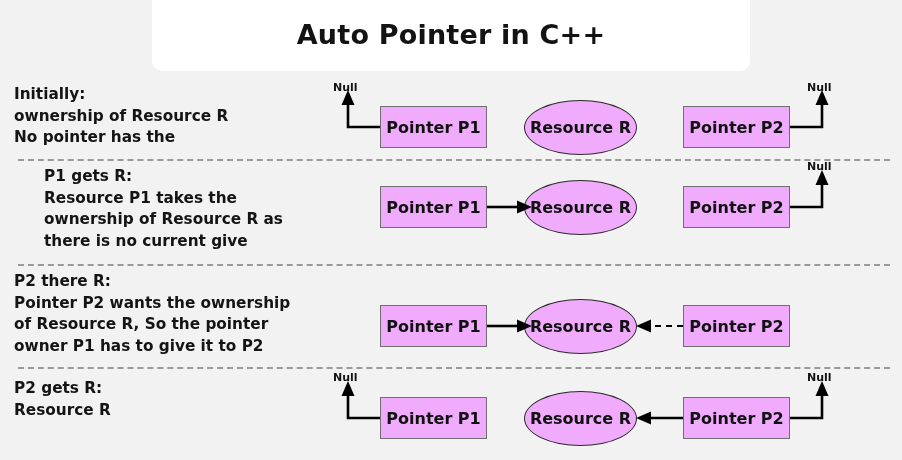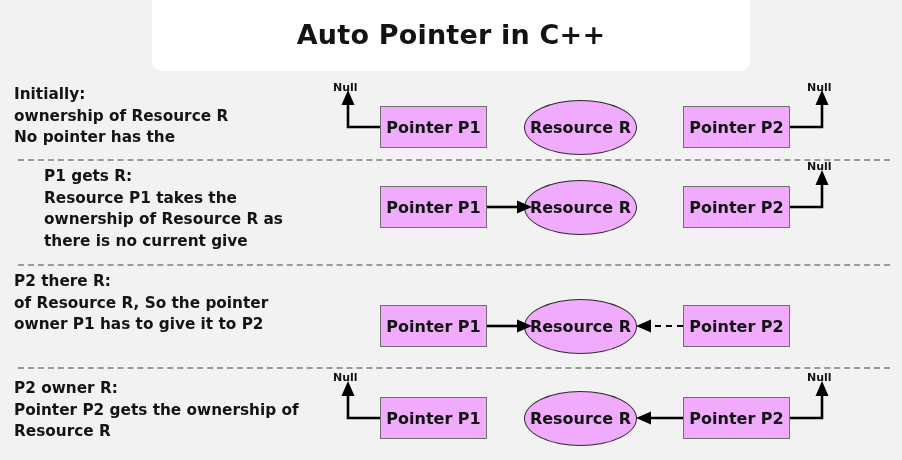--- a/index.html
+++ b/index.html
@@ -135,40 +135,40 @@
         <polygon class="head" points="212,47 197,40.5 197,53.5"></polygon>
         <path class="solid" d="M470,47 L502,47 L502,23"></path>
         <polygon class="head" points="502,10 495.5,25 508.5,25"></polygon>
       </svg>
     </div>
   </div>
 
   <div class="row" id="row2">
     <div class="desc" id="desc2">
       <div>P2 there R:</div>
+      <div>Pointer P2 wants the ownership</div>
       <div>of Resource R, So the pointer</div>
       <div>owner P1 has to give it to P2</div>
     </div>
     <div class="diagram">
       <div class="node box" style="left:60px;top:40px;">Pointer P1</div>
       <div class="node ellipse" style="left:204px;top:34px;">Resource R</div>
       <div class="node box" style="left:363px;top:40px;">Pointer P2</div>
       <svg class="wires" viewBox="0 0 582 103">
         <path class="solid" d="M167,61 L198,61"></path>
         <polygon class="head" points="212,61 197,54.5 197,67.5"></polygon>
         <path class="dashed" d="M363,61 L329,61"></path>
         <polygon class="head" points="316,61 331,54.5 331,67.5"></polygon>
       </svg>
     </div>
   </div>
 
   <div class="row" id="row3">
     <div class="desc" id="desc3">
-      <div>P2 owner R:</div>
-      <div>Pointer P2 gets the ownership of</div>
+      <div>P2 gets R:</div>
       <div>Resource R</div>
     </div>
     <div class="diagram">
       <div class="nulllabel" style="left:13px;top:3px;">Null</div>
       <div class="nulllabel" style="left:487px;top:3px;">Null</div>
       <div class="node box" style="left:60px;top:29px;">Pointer P1</div>
       <div class="node ellipse" style="left:204px;top:23px;">Resource R</div>
       <div class="node box" style="left:363px;top:29px;">Pointer P2</div>
       <svg class="wires" viewBox="0 0 582 92">
         <path class="solid" d="M60,50 L28,50 L28,26"></path>

